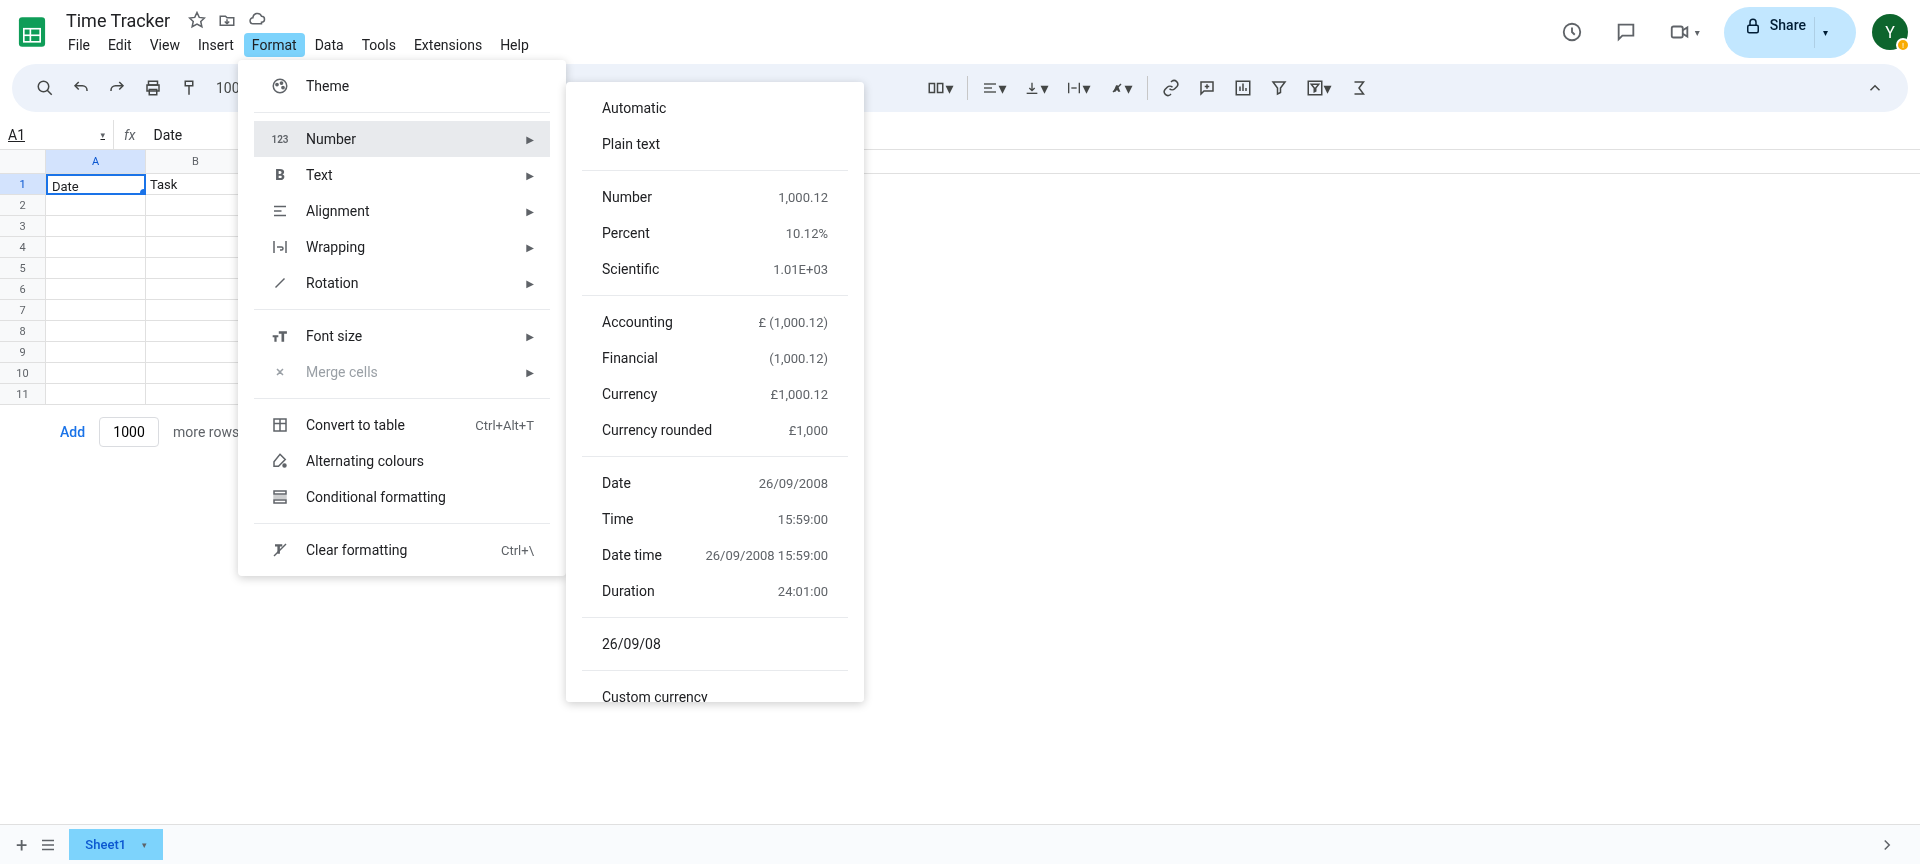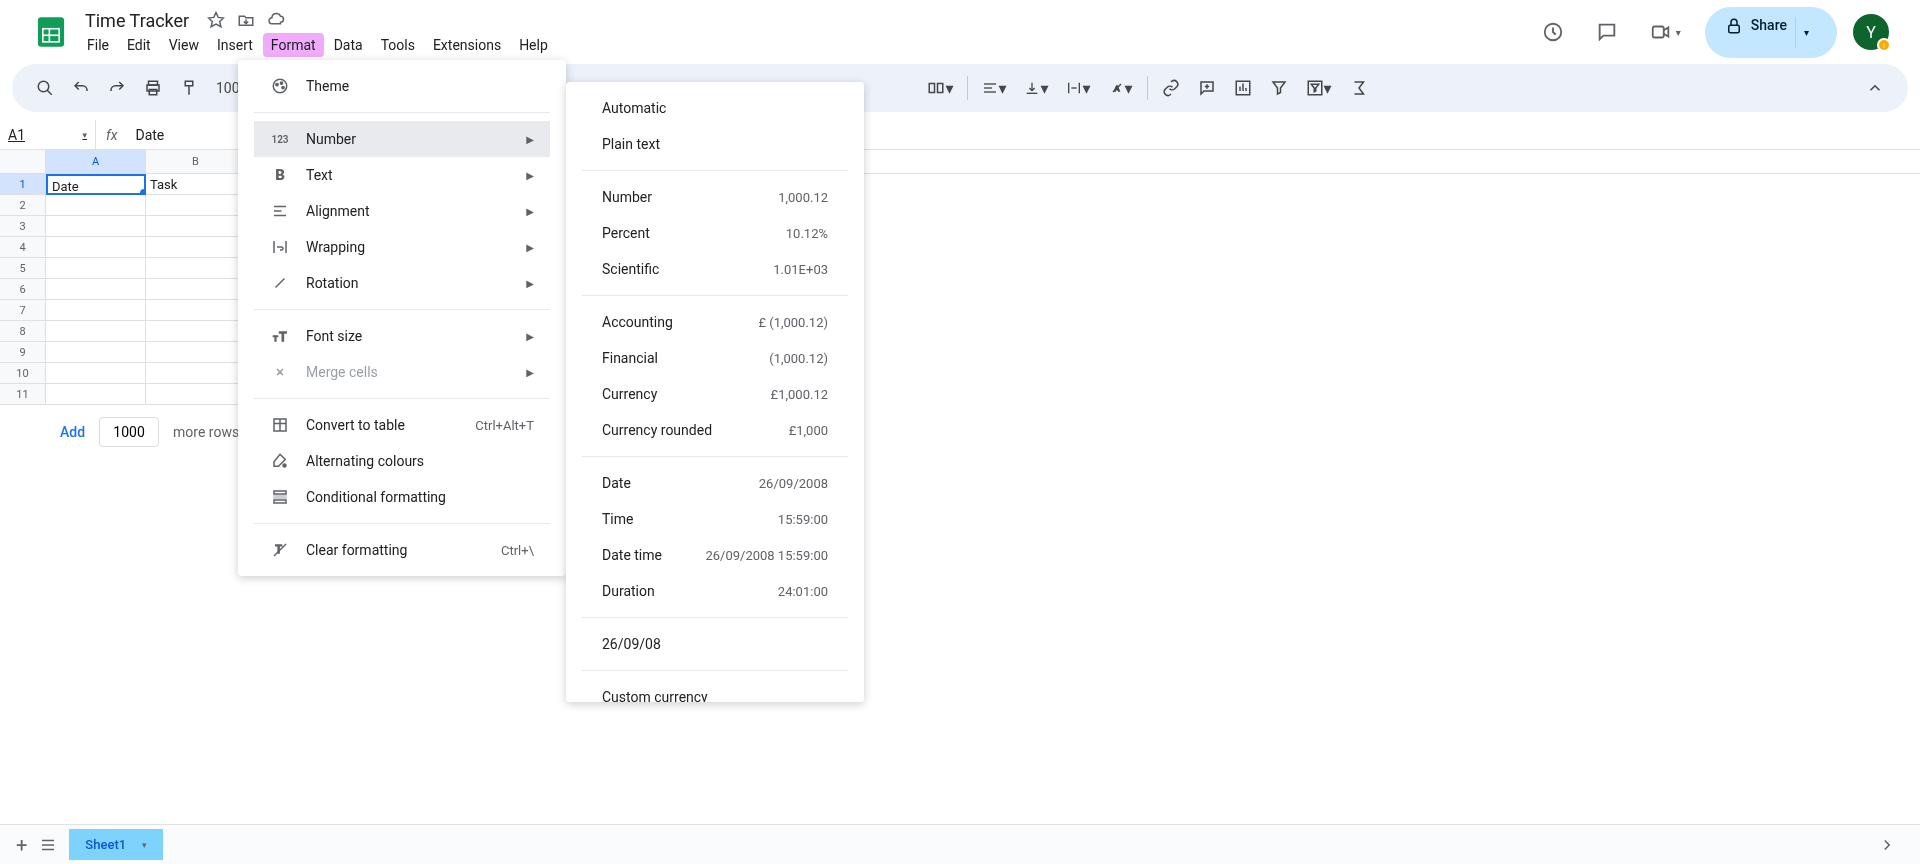--- a/index.html
+++ b/index.html
@@ -1,46 +1,46 @@
 <!DOCTYPE html>
 <html><head>
 <meta charset="utf-8">
 <style>
 * { margin: 0; padding: 0; box-sizing: border-box; font-family: 'Google Sans', Roboto, Arial, sans-serif; }
 body { background: #fff; width: 1920px; height: 864px; overflow: hidden; position: relative; }
 
 
-.header { display: flex; align-items: center; padding: 8px 31px; height: 64px; }
+.header { display: flex; align-items: center; padding: 8px 12px; height: 64px; }
 .logo { width: 40px; height: 40px; display: flex; align-items: center; justify-content: center; margin-right: 8px; }
 .logo svg { width: 36px; height: 36px; }
 .title-area { display: flex; flex-direction: column; flex: 1; }
 .title-row { display: flex; align-items: center; gap: 8px; }
 .doc-title { font-size: 18px; color: #202124; padding: 2px 6px; }
 .title-icons { display: flex; gap: 12px; margin-left: 4px; }
 .title-icons span { color: #5f6368; display: flex; align-items: center; }
 .menubar { display: flex; gap: 2px; }
 .menubar-item { padding: 4px 8px; font-size: 14px; color: #202124; border-radius: 4px; cursor: pointer; }
-.menubar-item.active { background: #f0abfc; }
+.menubar-item.active { background: #7dd3fc; }
 .header-right { display: flex; align-items: center; gap: 16px; margin-left: auto; }
 .header-icon { color: #5f6368; padding: 8px; display: flex; align-items: center; }
 .share-btn { background: #c2e7ff; border-radius: 40px; padding: 10px 20px; display: flex; align-items: flex-start; gap: 8px; font-size: 14px; font-weight: 500; color: #001d35; }
 .share-arrow { padding: 10px 8px; border-left: 1px solid rgba(0,0,0,0.1); }
 .avatar { width: 36px; height: 36px; border-radius: 50%; background: #0d652d; color: #fff; display: flex; align-items: center; justify-content: center; font-size: 16px; position: relative; }
 .avatar-badge { position: absolute; bottom: -2px; right: -2px; width: 14px; height: 14px; background: #f9ab00; border-radius: 50%; border: 2px solid #fff; font-size: 8px; display: flex; align-items: center; justify-content: center; color: #fff; }
 
 
 .toolbar { display: flex; align-items: center; padding: 4px 16px; height: 48px; background: #edf2fa; border-radius: 24px; margin: 0 12px 8px 12px; gap: 2px; }
 .toolbar-btn { padding: 6px 8px; color: #444746; display: flex; align-items: center; border-radius: 4px; }
 .toolbar-sep { width: 1px; height: 24px; background: #c7c7c7; margin: 0 4px; }
 .zoom { font-size: 14px; color: #444746; padding: 4px 8px; display: flex; align-items: center; gap: 4px; }
 .toolbar-collapse { margin-left: auto; }
 
 
 .formula-row { display: flex; align-items: center; height: 30px; border-bottom: 1px solid #e0e0e0; }
-.name-box { width: 96px; padding: 0 8px; font-size: 14px; color: #202124; display: flex; align-items: center; justify-content: space-between; border-right: 1px solid #e0e0e0; height: 100%; text-decoration: underline; }
+.name-box { width: 114px; padding: 0 8px; font-size: 14px; color: #202124; display: flex; align-items: center; justify-content: space-between; border-right: 1px solid #e0e0e0; height: 100%; text-decoration: underline; }
 .fx-icon { padding: 0 10px; color: #5f6368; font-style: italic; font-size: 14px; }
 .formula-input { flex: 1; padding: 0 8px; font-size: 14px; color: #202124; }
 
 
 .grid-container { position: relative; height: calc(100% - 190px); overflow: hidden; }
 .col-headers { display: flex; height: 24px; border-bottom: 1px solid #e0e0e0; }
 .corner { width: 46px; background: #f8f9fa; border-right: 1px solid #e0e0e0; }
 .col-header { width: 100px; background: #f8f9fa; border-right: 1px solid #e0e0e0; text-align: center; font-size: 11px; color: #5f6368; line-height: 24px; }
 .col-header.selected { background: #d3e3fd; color: #0b57d0; }
 .grid-body { display: flex; }

